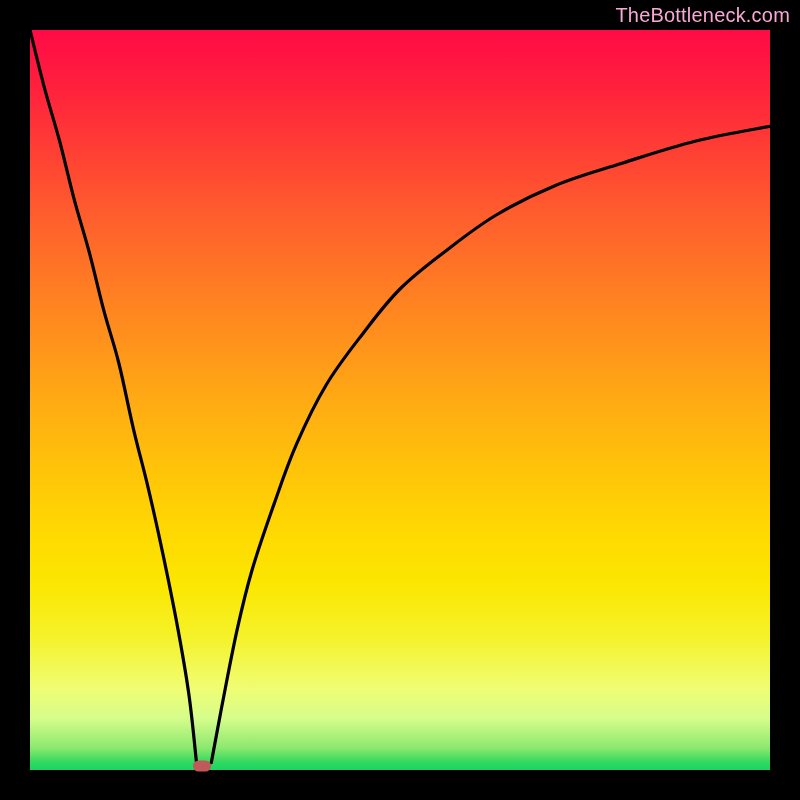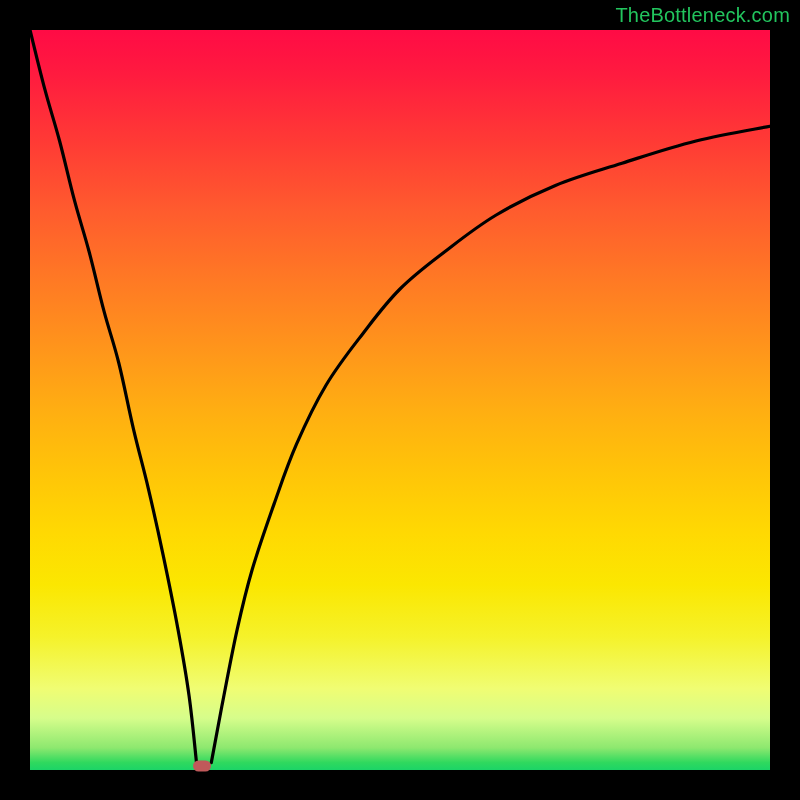--- a/index.html
+++ b/index.html
@@ -56,21 +56,21 @@
     width: 18px;
     height: 11px;
     border-radius: 6px;
     background: #c0595a;
     transform: translate(-50%, -50%);
   }
   .watermark {
     position: absolute;
     top: 4px;
     right: 10px;
-    color: #22c55e;
+    color: #f9a8d4;
     font-size: 20px;
     letter-spacing: 0.2px;
   }
 </style>
 </head>
 <body>
 
 <div class="frame">
 
   <div class="plot-area">

